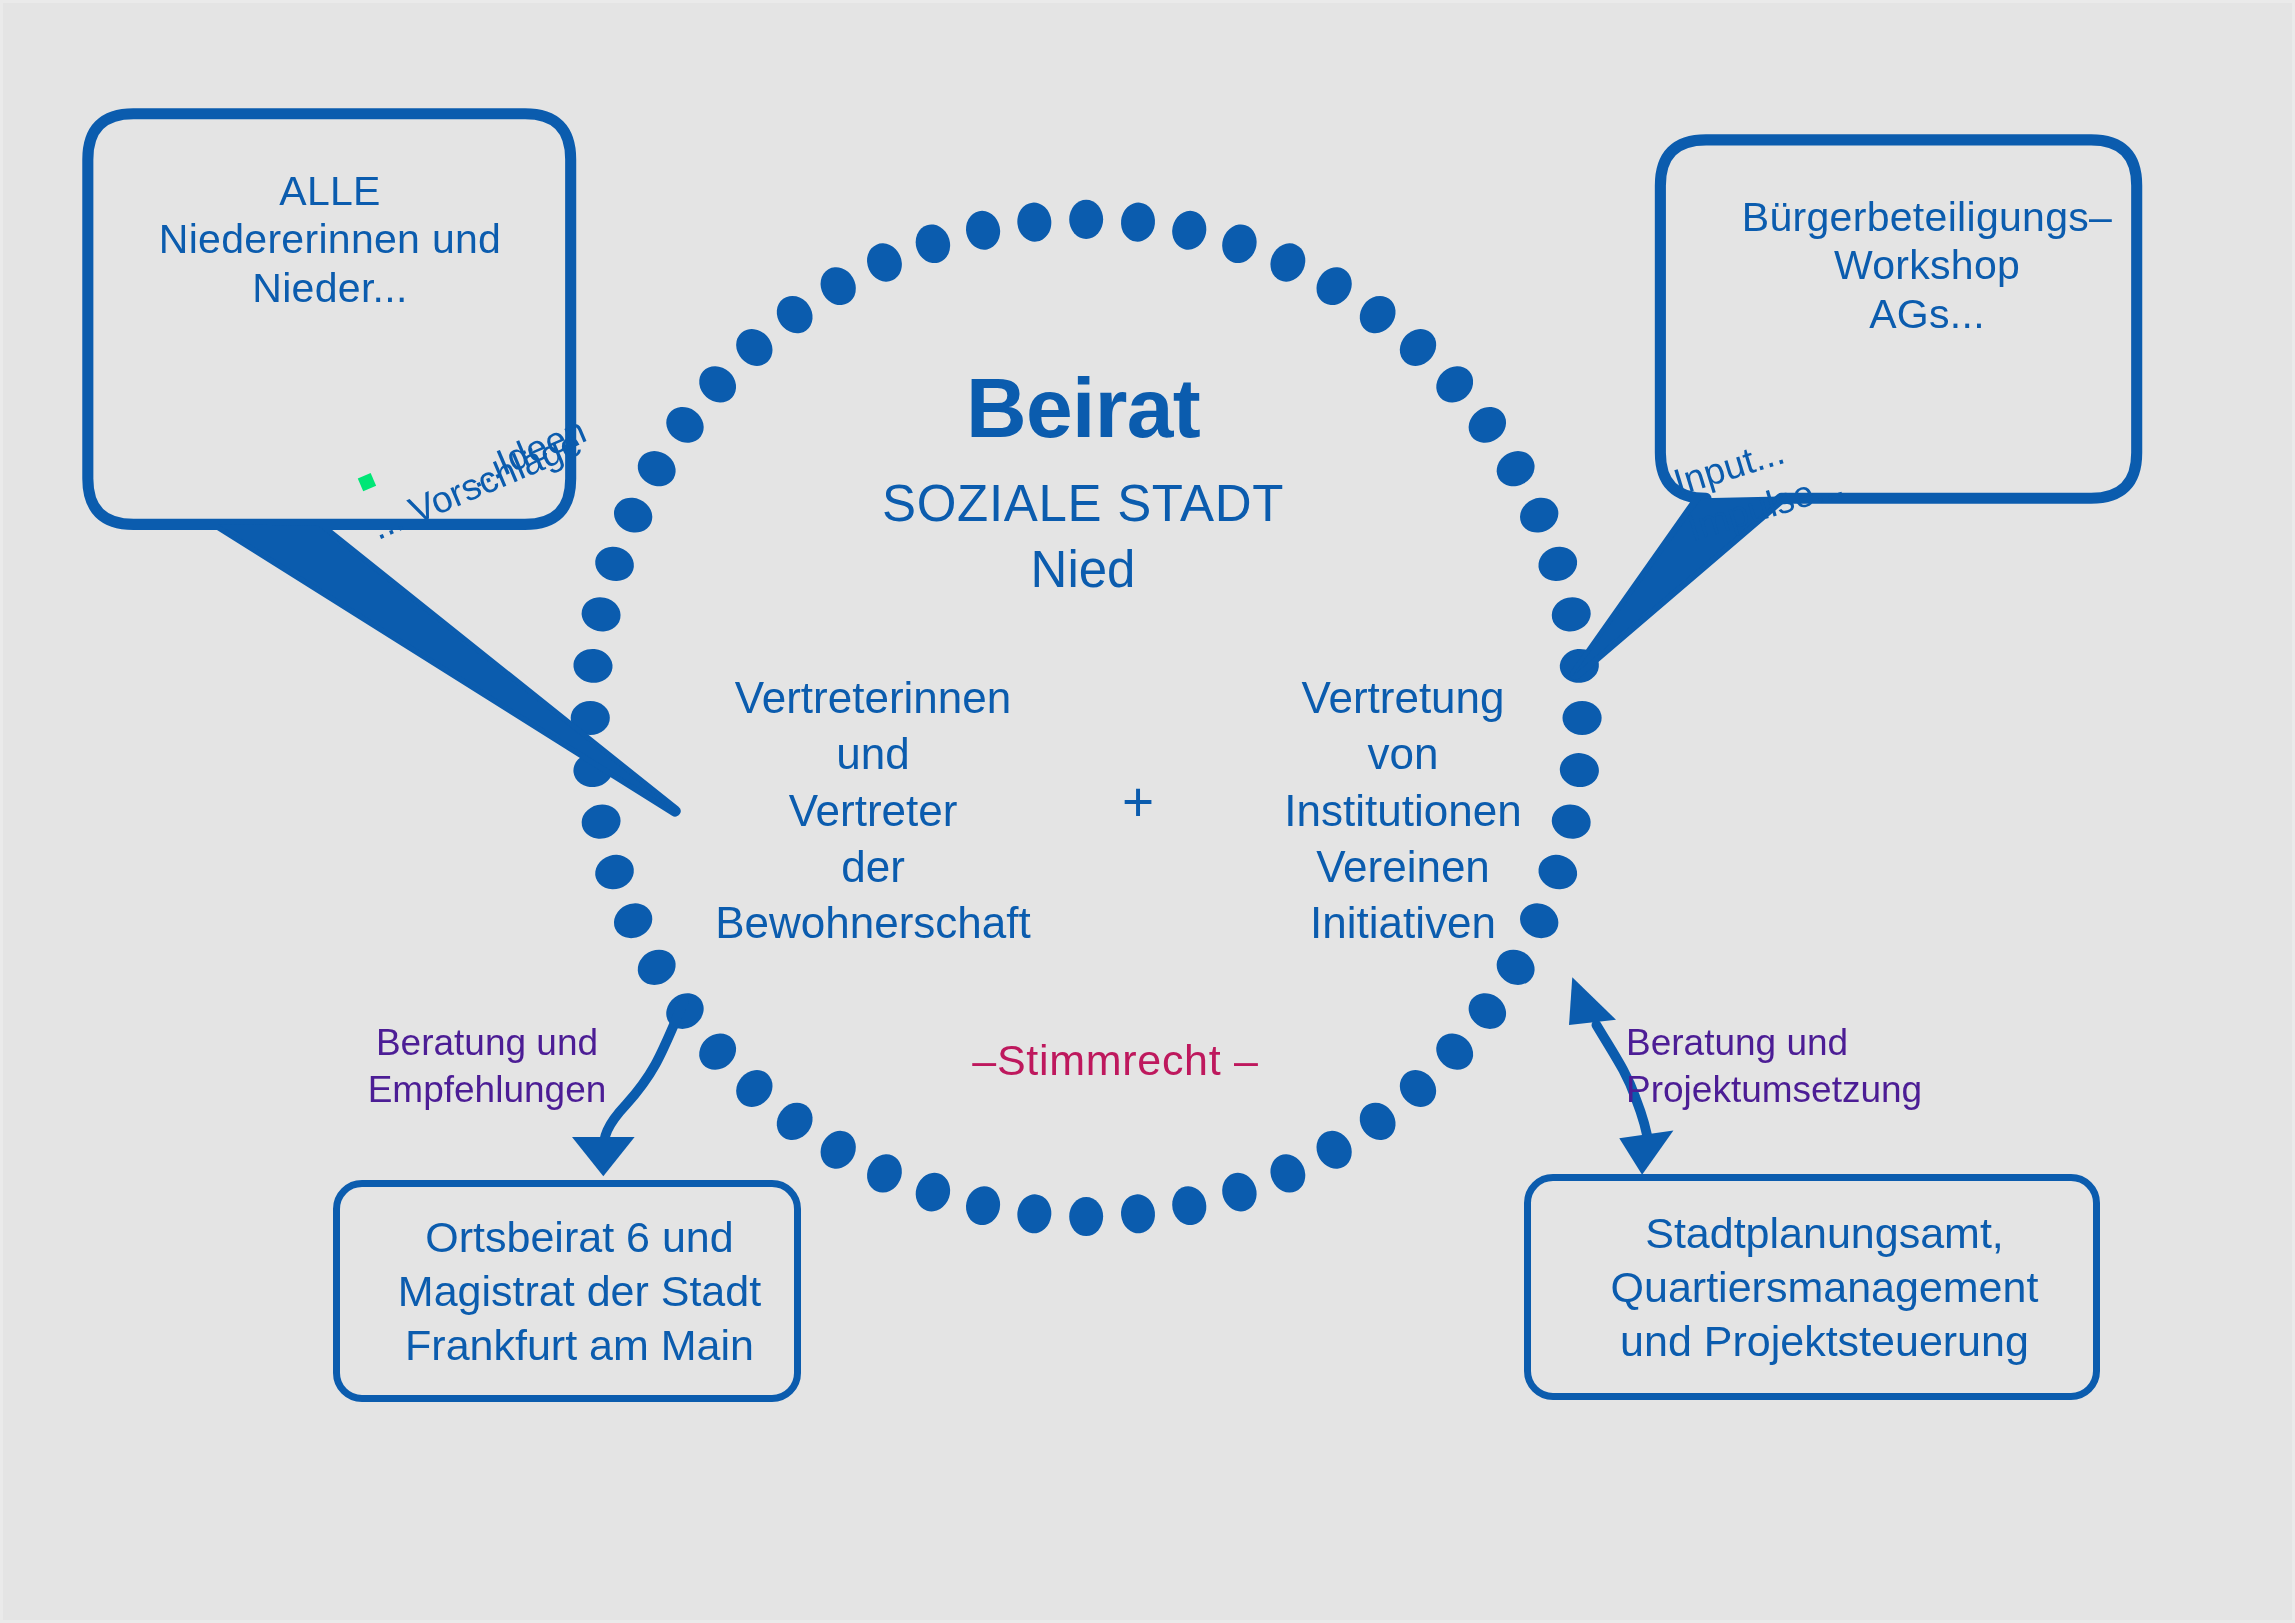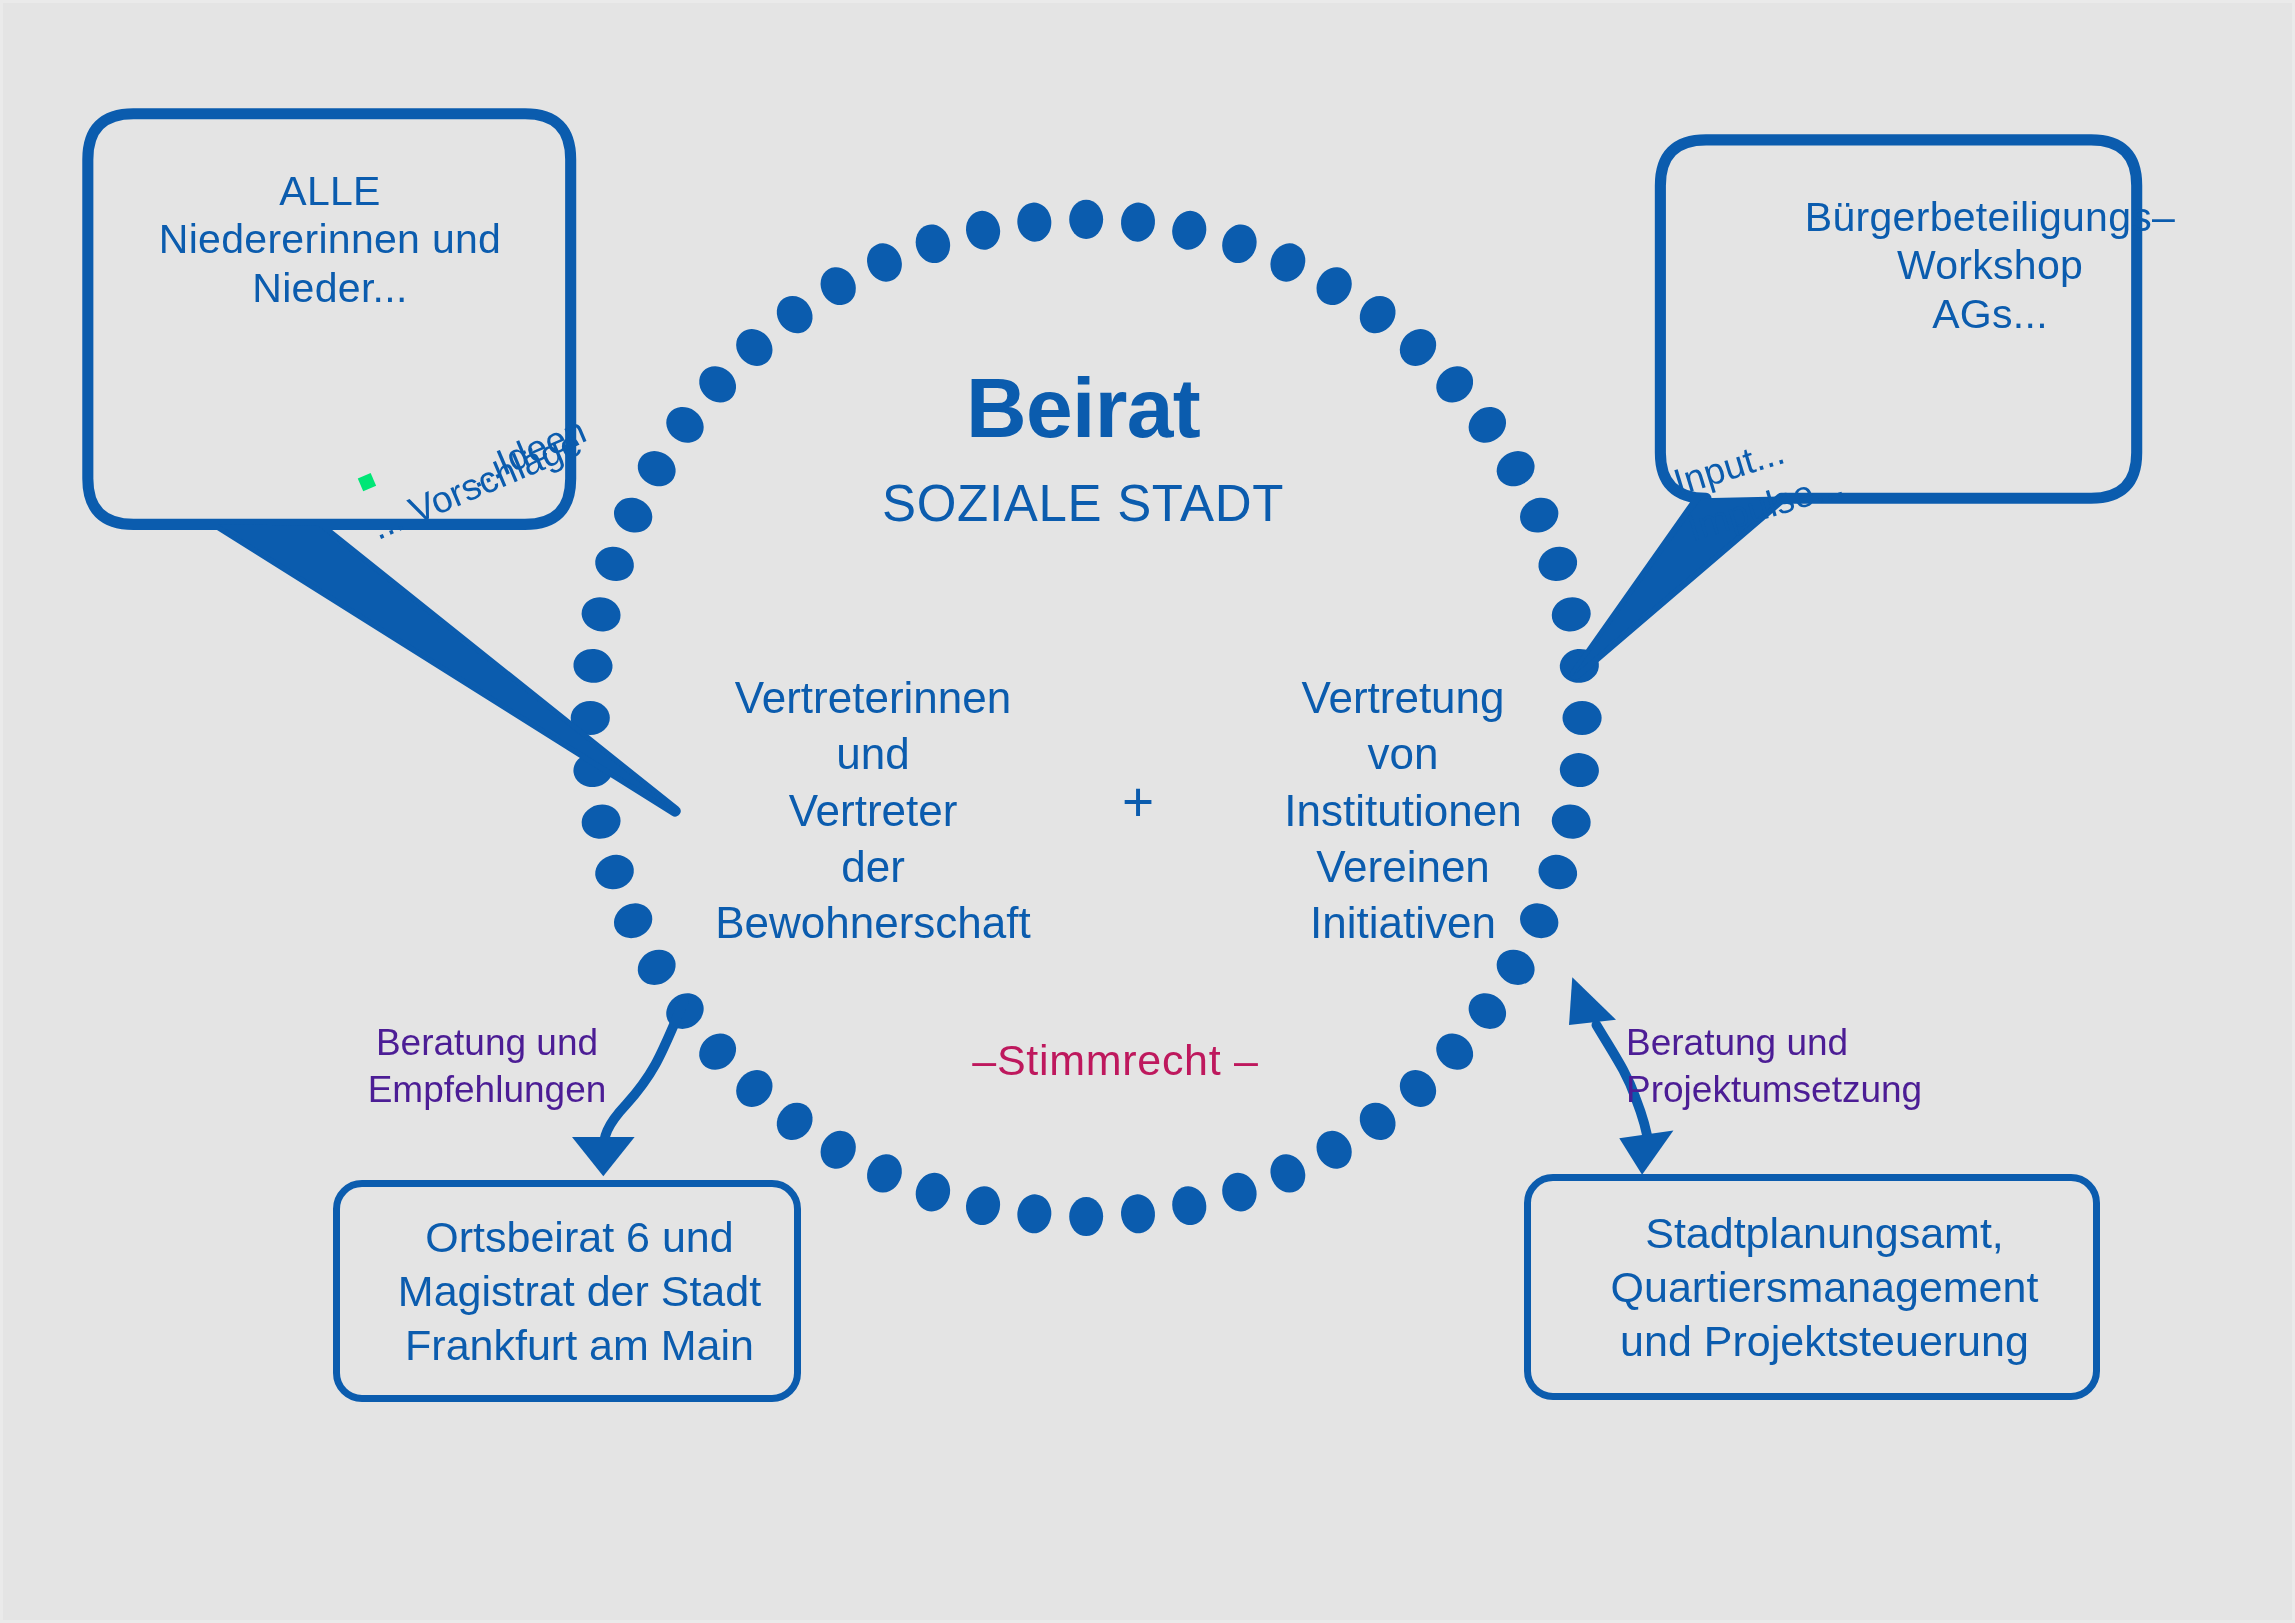--- a/index.html
+++ b/index.html
@@ -34,21 +34,21 @@
 
   .bubble-text{
     font-size:41px;
     letter-spacing:0.3px;
   }
 
   #bubble-left-text{
     left:98px; top:164px; width:458px;
   }
   #bubble-right-text{
-    left:1758px; top:190px; width:458px;
+    left:1695px; top:190px; width:458px;
   }
 
   #title-main{
     position:absolute;
     left:753px; top:357px; width:654px;
     text-align:center;
     color:#0b5cae;
     font-size:84px;
     font-weight:bold;
     letter-spacing:-0.7px;
@@ -267,20 +267,21 @@
   <div class="txt bubble-text" id="bubble-left-text">ALLE
 Niedererinnen und
 Nieder...</div>
 
   <div class="txt bubble-text" id="bubble-right-text">Bürgerbeteiligungs–
 Workshop
 AGs...</div>
 
   <div id="title-main">Beirat</div>
   <div id="title-sub1">SOZIALE STADT</div>
+  <div id="title-sub2">Nied</div>
 
   <div class="col-text" id="col-left">Vertreterinnen
 und
 Vertreter
 der
 Bewohnerschaft</div>
   <div id="plus-sign">+</div>
   <div class="col-text" id="col-right">Vertretung
 von
 Institutionen

